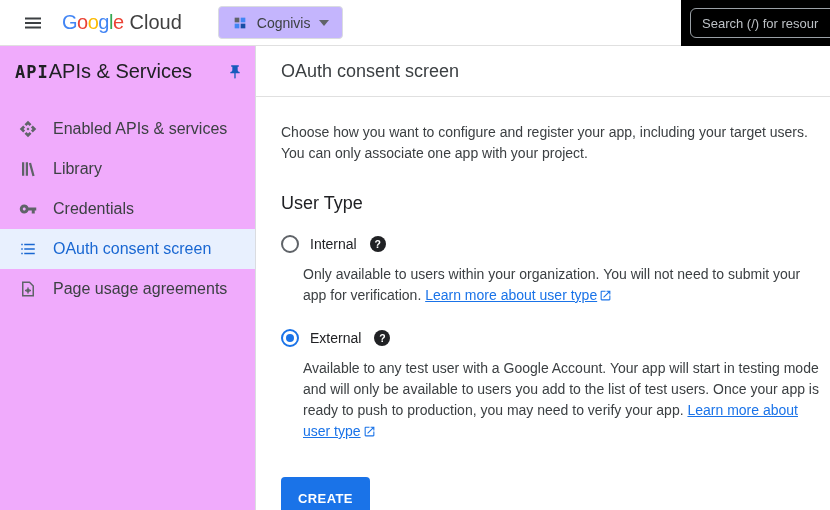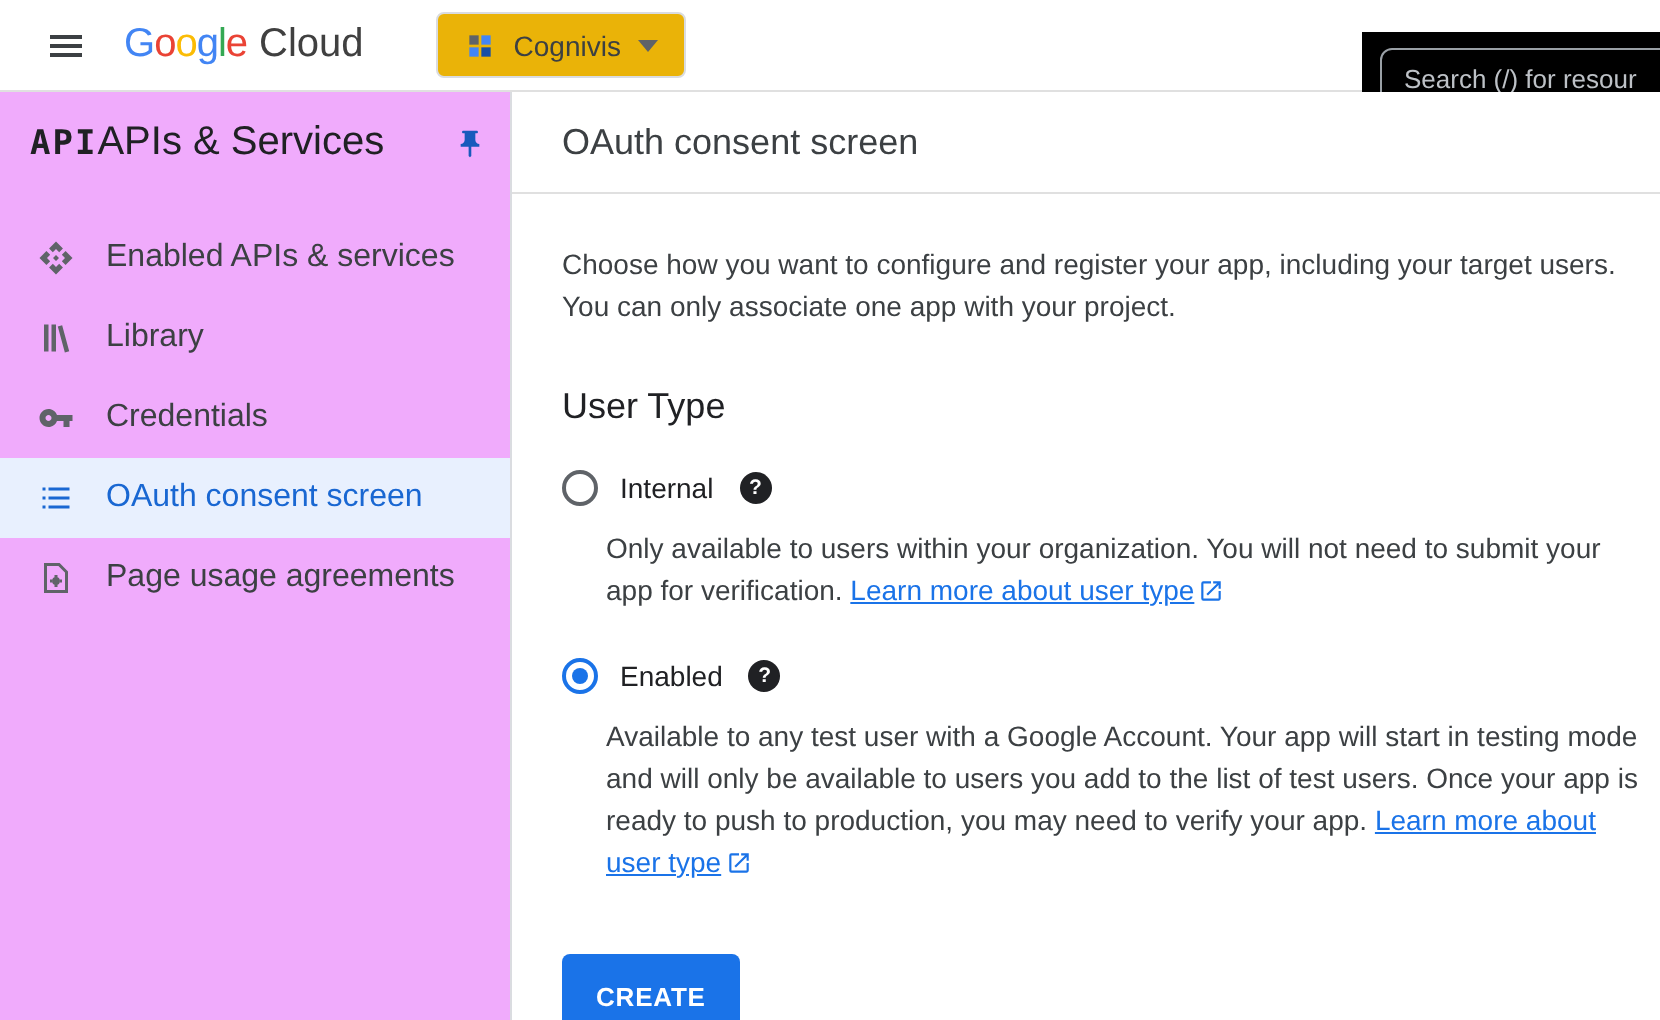--- a/index.html
+++ b/index.html
@@ -10,23 +10,23 @@
   
   .topbar { position:absolute; top:0; left:0; width:830px; height:46px; background:#fff;
             border-bottom:1px solid #e0e0e0; display:flex; align-items:center; }
   .menu-button { margin-left:21px; width:24px; height:24px; display:flex; align-items:center;
                  justify-content:center; cursor:pointer; background:none; border:none; }
   .logo { display:flex; align-items:baseline; margin-left:17px; font-size:20px; letter-spacing:-0.5px; }
   .logo span { font-weight:500; }
   .g-blue { color:#4285f4; } .g-red { color:#ea4335; } .g-yellow { color:#fbbc05; } .g-green { color:#34a853; }
   .logo-cloud { color:#404040; margin-left:6px; font-weight:400; letter-spacing:0; }
   .project-selector { margin-left:36px; height:33px; border:1px solid #dadce0; border-radius:4px;
-                      display:flex; align-items:center; gap:9px; padding:0 13px; cursor:pointer; background:#eab308; }
+                      display:flex; align-items:center; gap:9px; padding:0 13px; cursor:pointer; background:#c4b5fd; }
   .project-name { font-size:14px; color:#3c4043; }
-  .search-region { position:absolute; top:16px; right:0; width:149px; height:46px; background:#000;
+  .search-region { position:absolute; top:0; right:0; width:149px; height:46px; background:#000;
                    display:flex; align-items:center; }
   .search-box { margin-left:9px; width:220px; height:30px; border:1px solid #9aa0a6; border-radius:6px;
                 background:transparent; color:#bdc1c6; font-size:13px; padding:0 11px;
                 font-family:"Liberation Sans","DejaVu Sans",sans-serif; outline:none; }
   .search-box::placeholder { color:#bdc1c6; opacity:1; }
 
   
   .sidebar { position:absolute; top:46px; left:0; width:256px; height:464px; background:#f0abfc;
              border-right:1px solid #dadce0; }
   .sidebar-header { height:51px; display:flex; align-items:center; padding:0 12px 0 15px; }
@@ -176,21 +176,21 @@
       </div>
       <p class="option-desc desc-internal">
         <span>Only available to users within your organization. You will not need to submit your app for verification. </span><a class="learn-link">Learn more about user type</a><span class="ext-icon"><svg width="13" height="13" viewBox="0 0 24 24">
               <path fill="#1a73e8" d="M19 19H5V5h7V3H5a2 2 0 0 0-2 2v14a2 2 0 0 0 2 2h14c1.1 0 2-.9 2-2v-7h-2v7zM14 3v2h3.59l-9.83 9.83 1.41 1.41L19 6.41V10h2V3h-7z"></path>
             </svg></span>
       </p>
 
       
       <div class="option-row">
         <span class="radio checked"></span>
-        <span class="option-label">Enabled</span>
+        <span class="option-label">External</span>
         <span class="help-icon">?</span>
       </div>
       <p class="option-desc desc-external">
         <span>Available to any test user with a Google Account. Your app will start in testing mode and will only be available to users you add to the list of test users. Once your app is ready to push to production, you may need to verify your app. </span><a class="learn-link">Learn more about user type</a><span class="ext-icon"><svg width="13" height="13" viewBox="0 0 24 24">
               <path fill="#1a73e8" d="M19 19H5V5h7V3H5a2 2 0 0 0-2 2v14a2 2 0 0 0 2 2h14c1.1 0 2-.9 2-2v-7h-2v7zM14 3v2h3.59l-9.83 9.83 1.41 1.41L19 6.41V10h2V3h-7z"></path>
             </svg></span>
       </p>
 
       <button class="create-btn">CREATE</button>
     </div>

